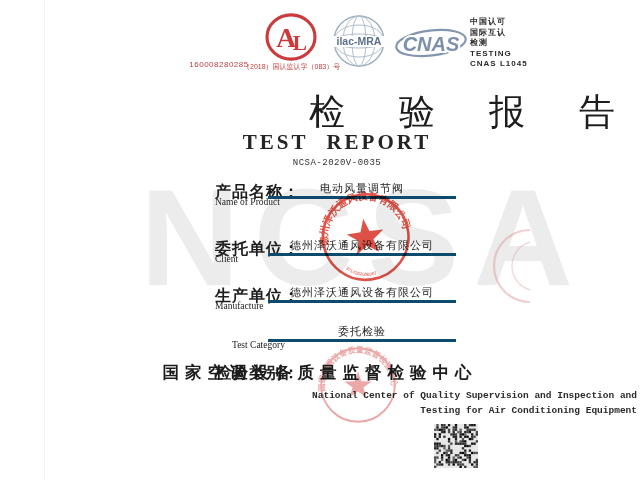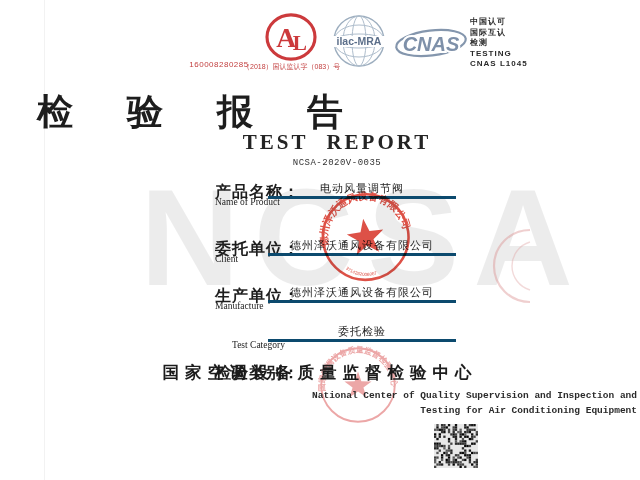--- a/index.html
+++ b/index.html
@@ -8,21 +8,21 @@
   .abs{position:absolute;}
   
   .watermark{left:140px;top:168px;width:380px;font-size:138px;font-weight:bold;
     letter-spacing:14px;color:#000;opacity:0.07;line-height:1;user-select:none;}
   
   .logo-num{font-size:8px;color:#c34040;text-align:center;letter-spacing:0.5px;}
   .logo-cap{font-size:7px;color:#c34040;text-align:center;white-space:nowrap;}
   .accred{font-size:8px;font-weight:bold;line-height:10.5px;color:#2a2a2a;letter-spacing:1px;}
   .accred div{white-space:nowrap;}
   
-  .title-zh{left:37px;top:88px;width:600px;text-align:left;font-size:36px;font-weight:bold;
+  .title-zh{left:37px;top:88px;width:600px;text-align:right;font-size:36px;font-weight:normal;
     letter-spacing:22px;color:#1d1d1d;}
   .title-en{left:37px;top:130px;width:600px;text-align:center;font-size:21px;font-weight:bold;
     font-family:"Liberation Serif",serif;letter-spacing:3px;word-spacing:10px;color:#242424;}
   .report-no{left:37px;top:158px;width:600px;text-align:center;font-size:9px;
     font-family:Liberation Mono, monospace;letter-spacing:0.5px;color:#333;}
   
   .f-zh{font-size:16px;font-weight:bold;color:#1e1e1e;letter-spacing:1px;}
   .f-en{font-size:9.5px;font-family:"Liberation Serif",serif;color:#222;}
   .f-val{width:188px;height:15px;text-align:center;font-size:11px;color:#1e1e1e;
     border-bottom:3px solid #0c4a6e;letter-spacing:1px;}

